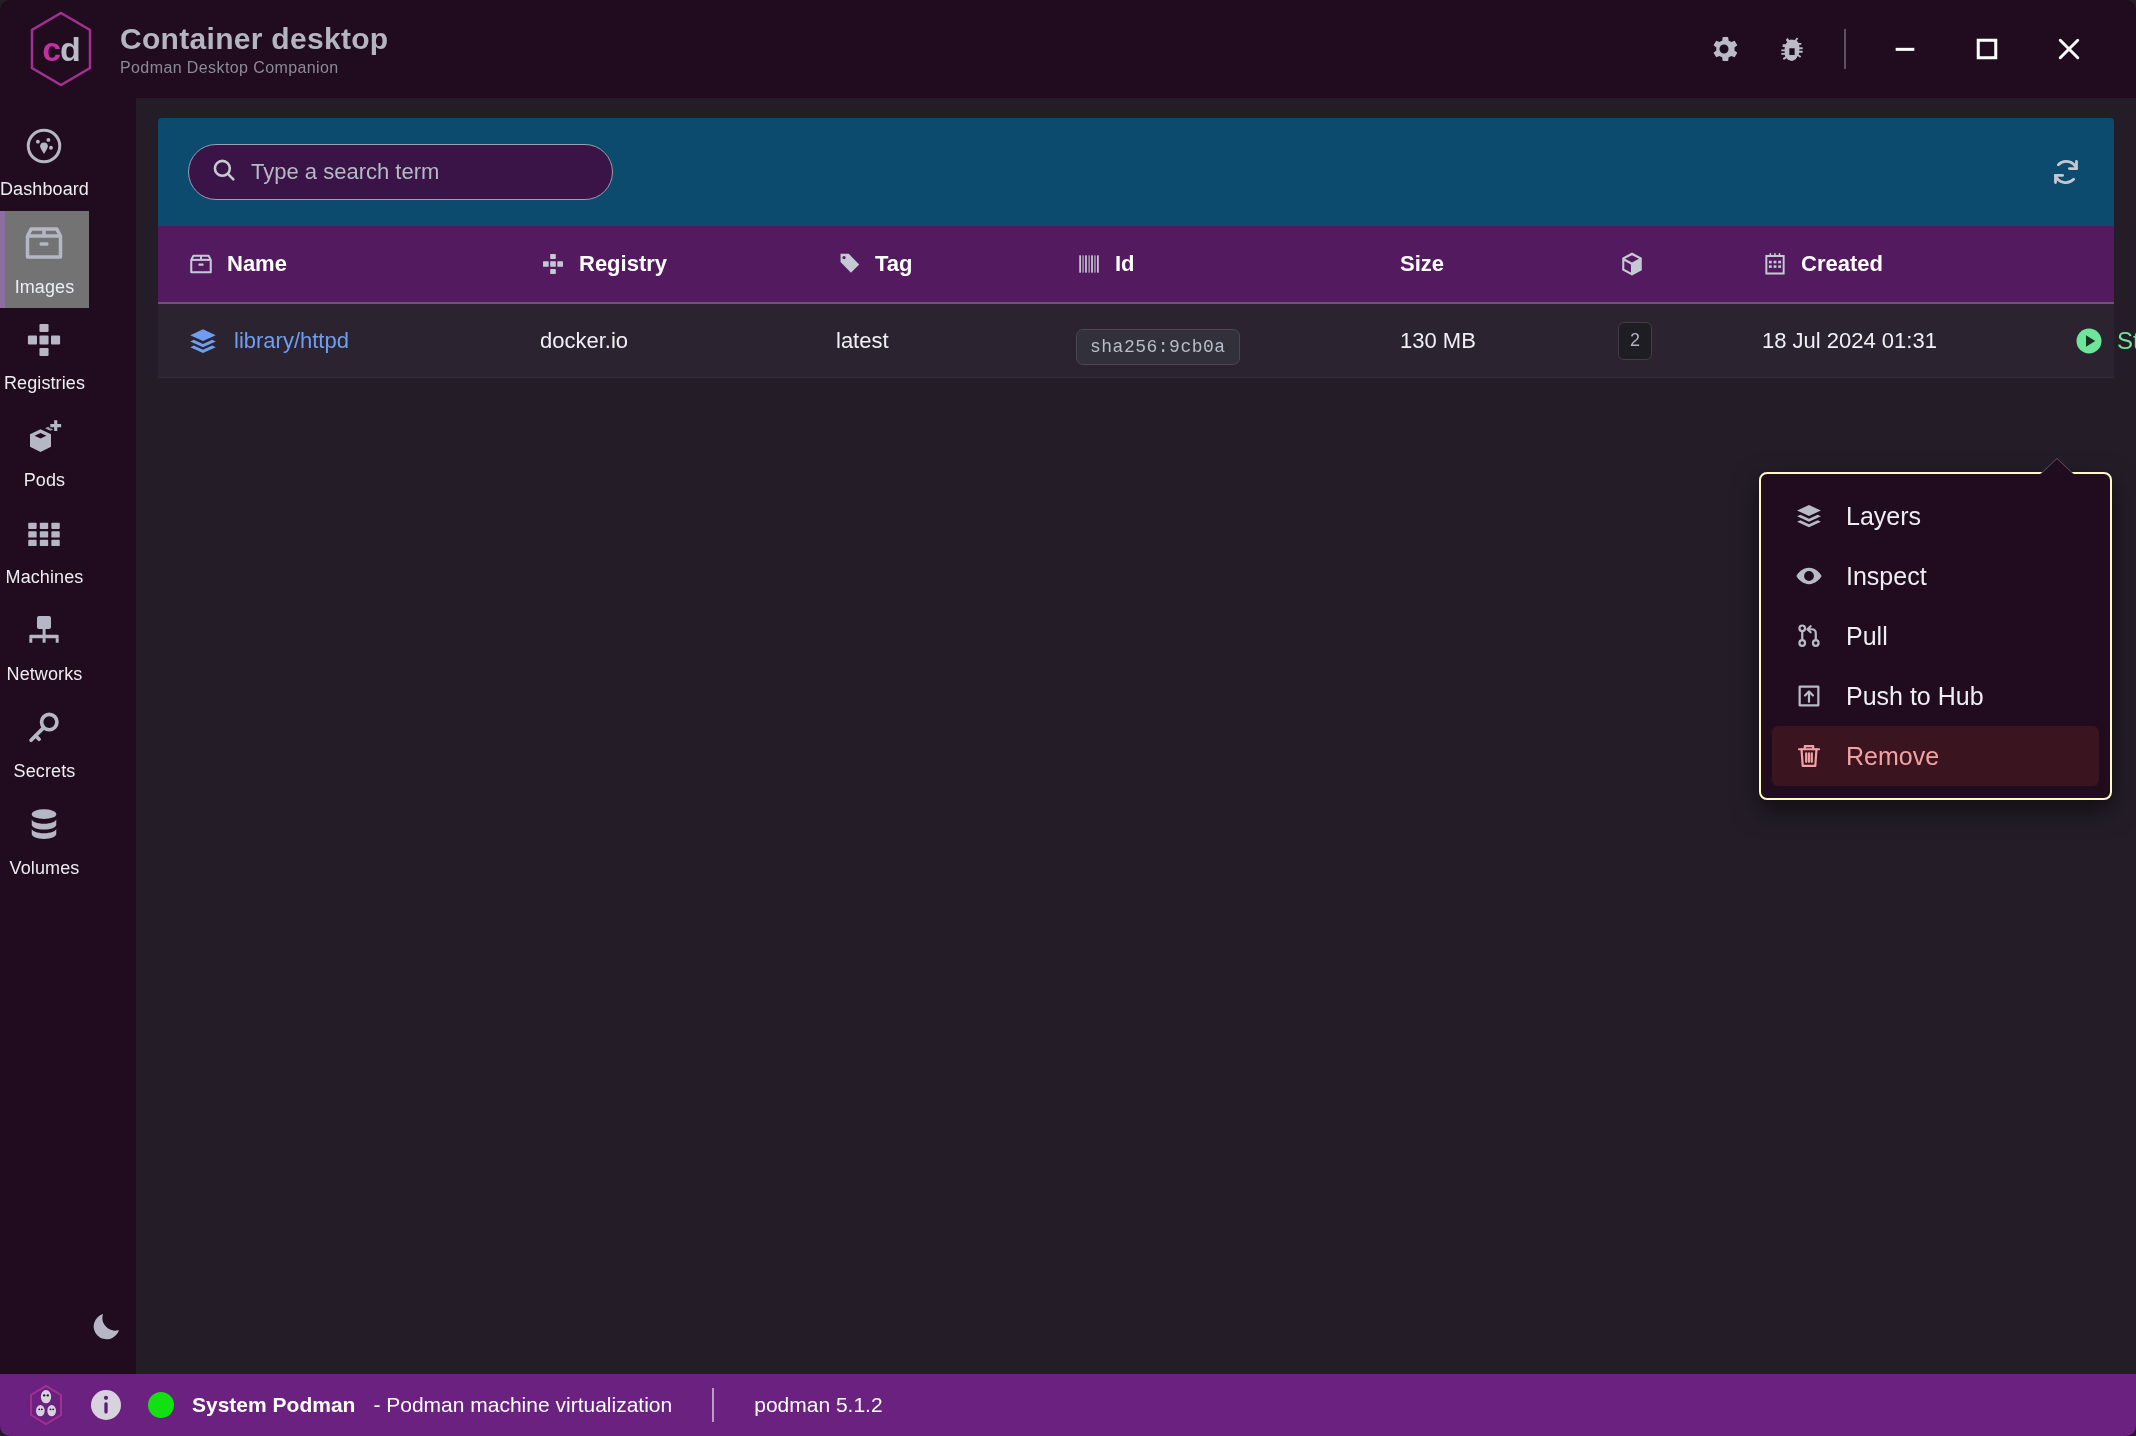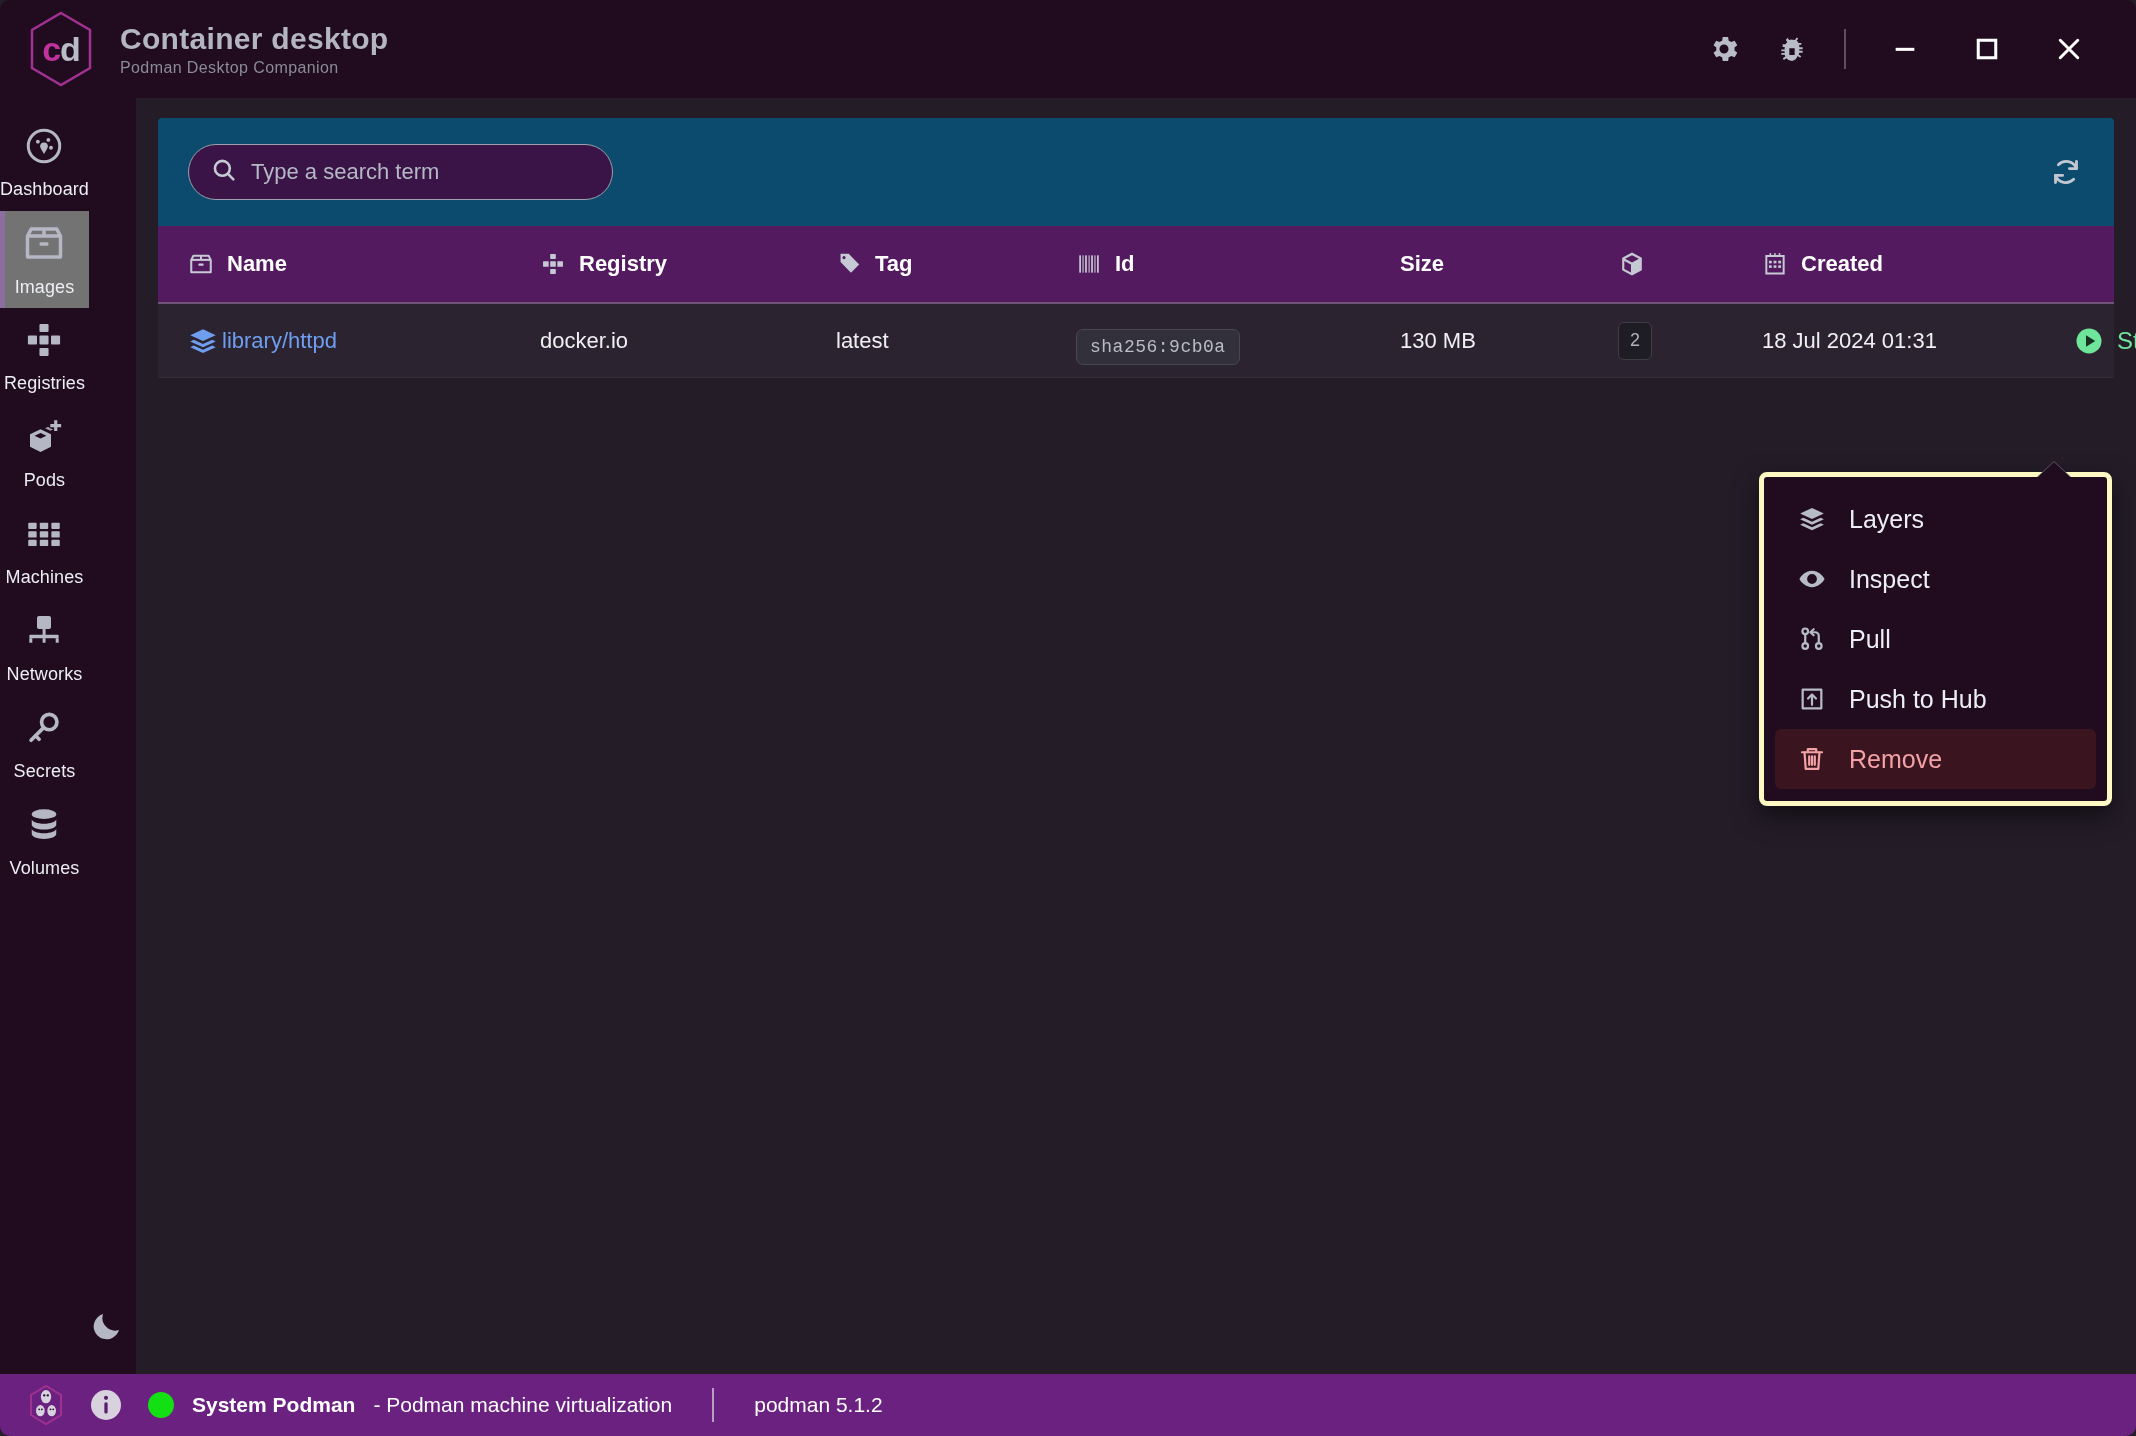--- a/index.html
+++ b/index.html
@@ -260,21 +260,21 @@
   .c-ct       { width: 188px; flex: 0 0 188px; }
   .c-created  { width: 300px; flex: 0 0 300px; }
   .c-actions  { flex: 1 1 auto; display: flex; align-items: center; justify-content: flex-end; padding-right: 22px; gap: 4px; }
 
   .cell {
     color: #f0f0f4;
     font-size: 22px;
     display: flex;
     align-items: center;
   }
-  .name-cell { gap: 4px; }
+  .name-cell { gap: 16px; }
   .name-link {
     color: #6f9ef0;
     font-size: 22px;
     cursor: pointer;
     text-decoration: none;
   }
   .layers-ico { color: #6f9ef0; display: flex; }
 
   .id-badge {
     display: inline-flex;
@@ -314,21 +314,21 @@
     border-radius: 5px;
   }
 
   
   .dropdown {
     position: absolute;
     right: 24px;
     top: 374px;
     width: 353px;
     background: #200b1f;
-    border: 5px solid #fef9c3;
+    border: 2px solid #fef9c3;
     border-radius: 8px;
     padding: 12px 0;
     z-index: 50;
     box-shadow: 0 10px 26px rgba(0,0,0,0.55);
   }
   .dropdown::before {
     content: "";
     position: absolute;
     top: -15px;
     right: 36px;

